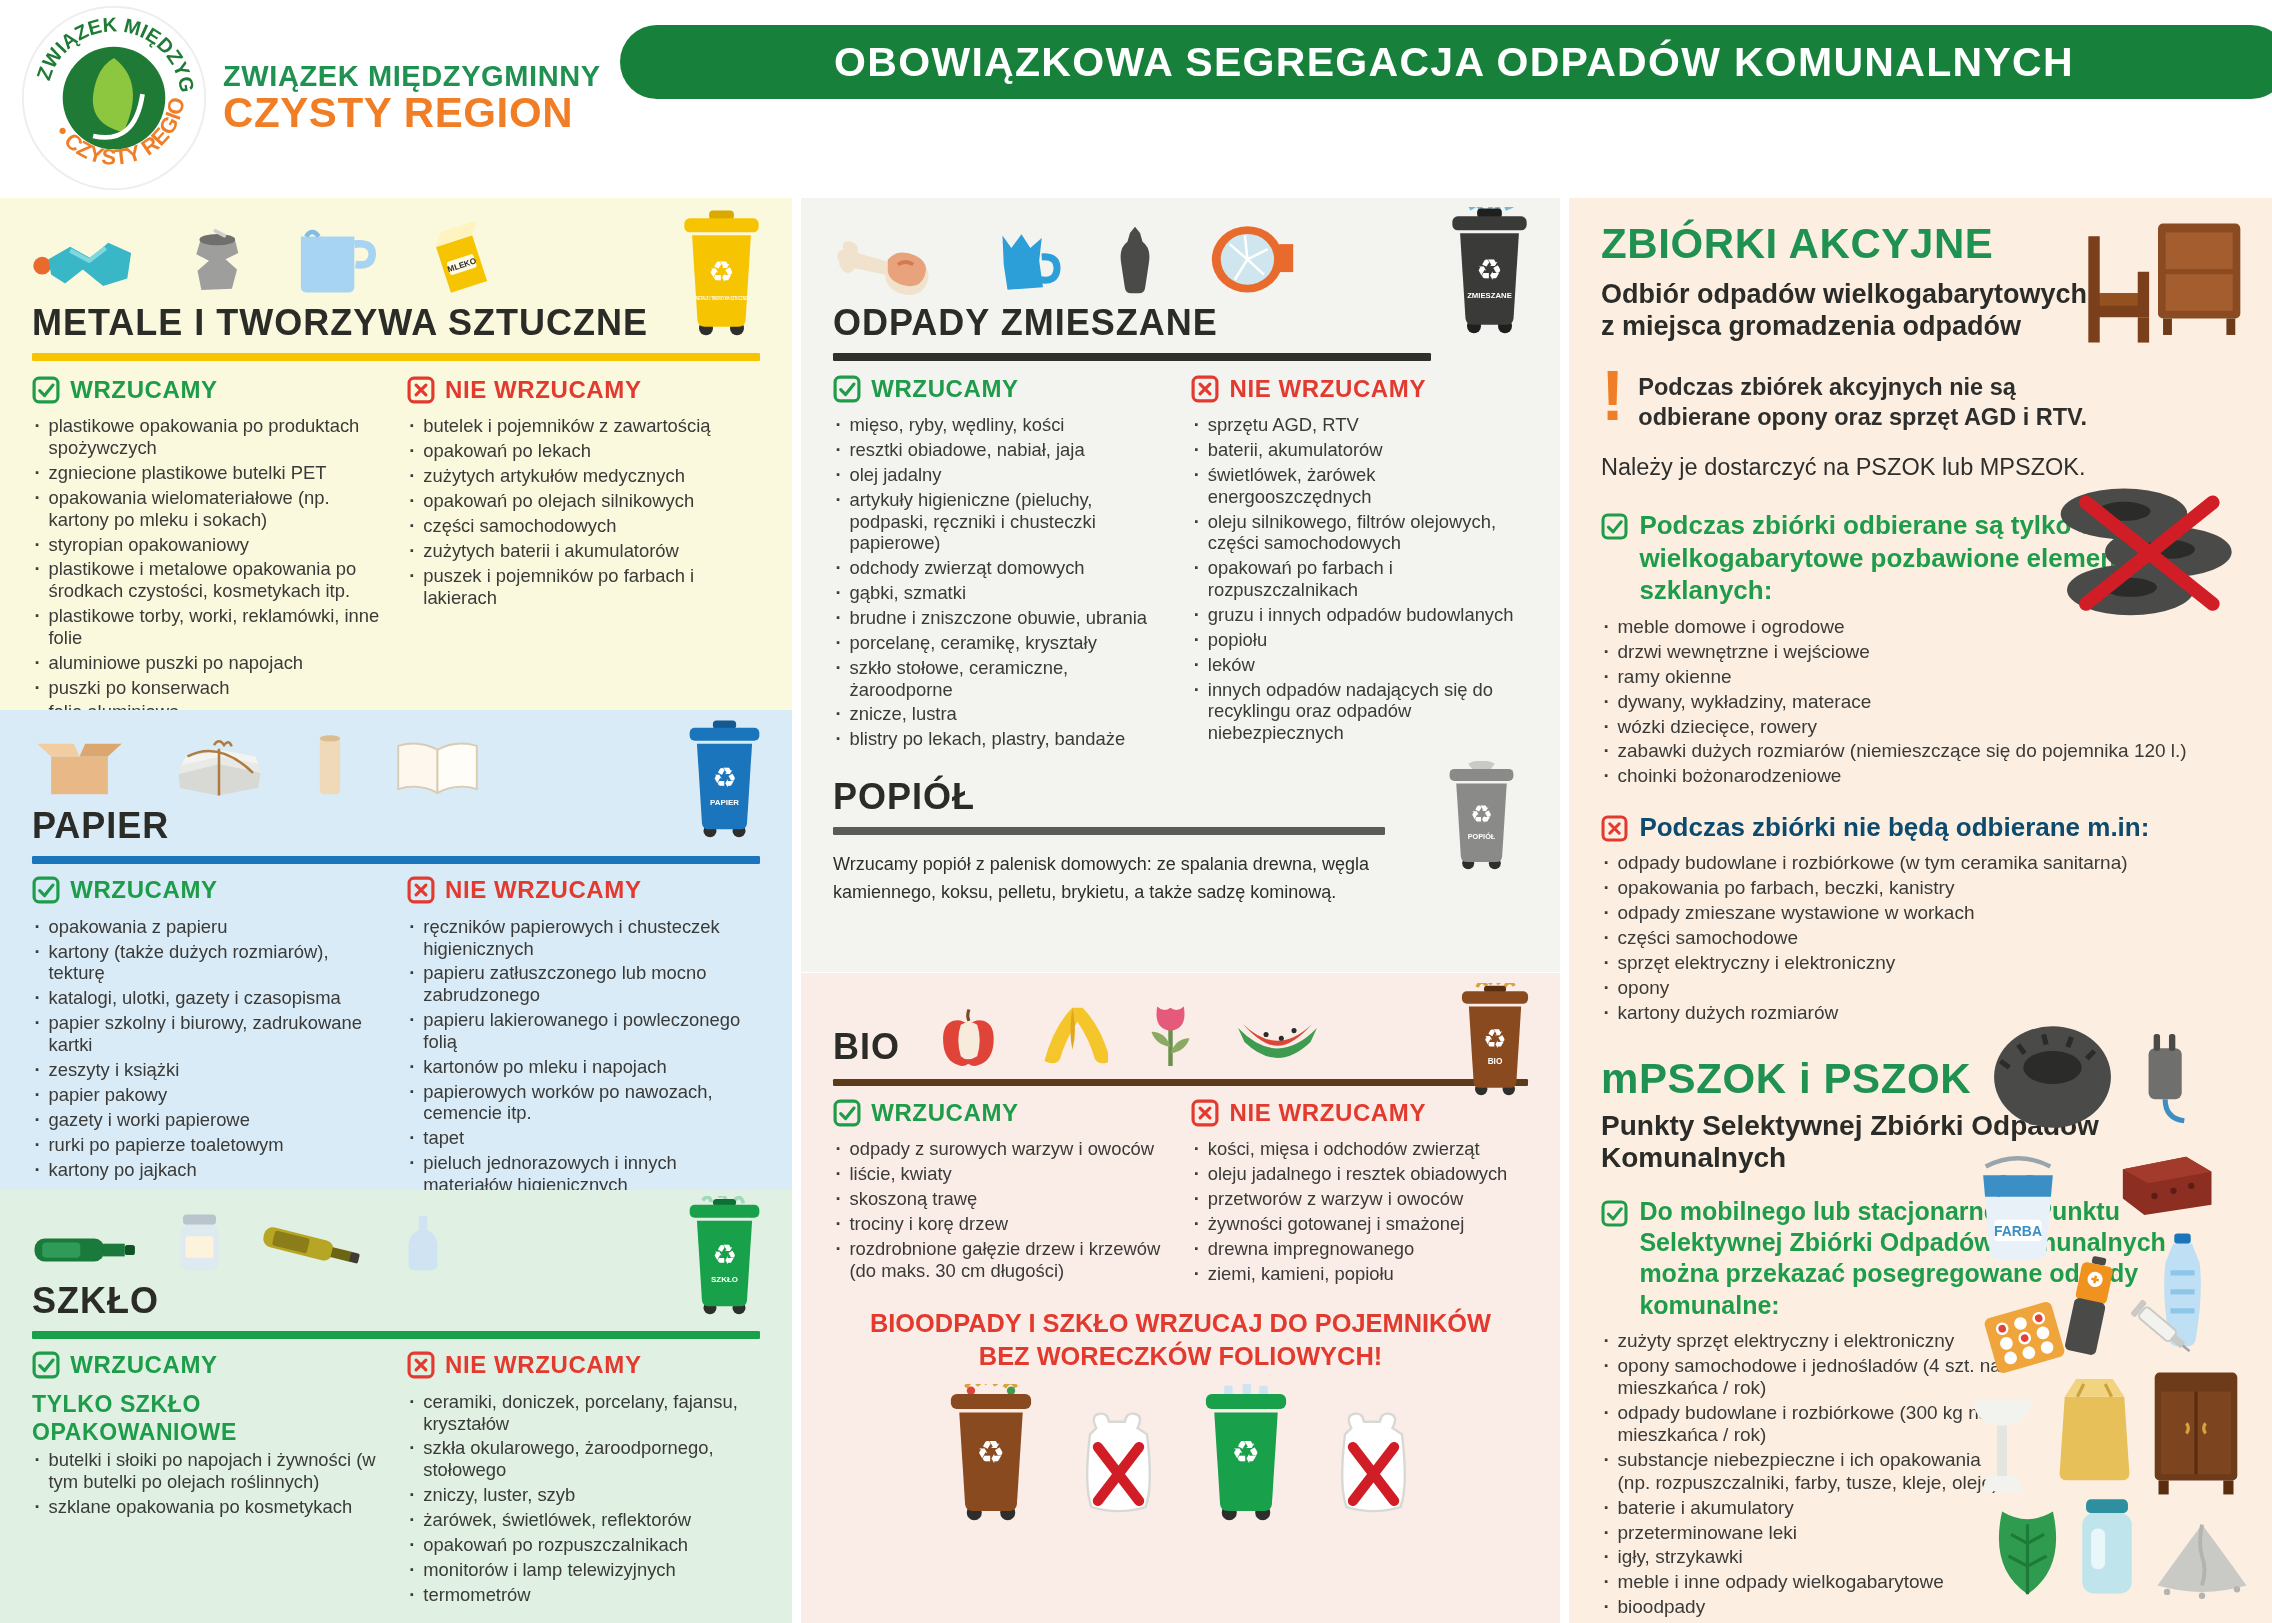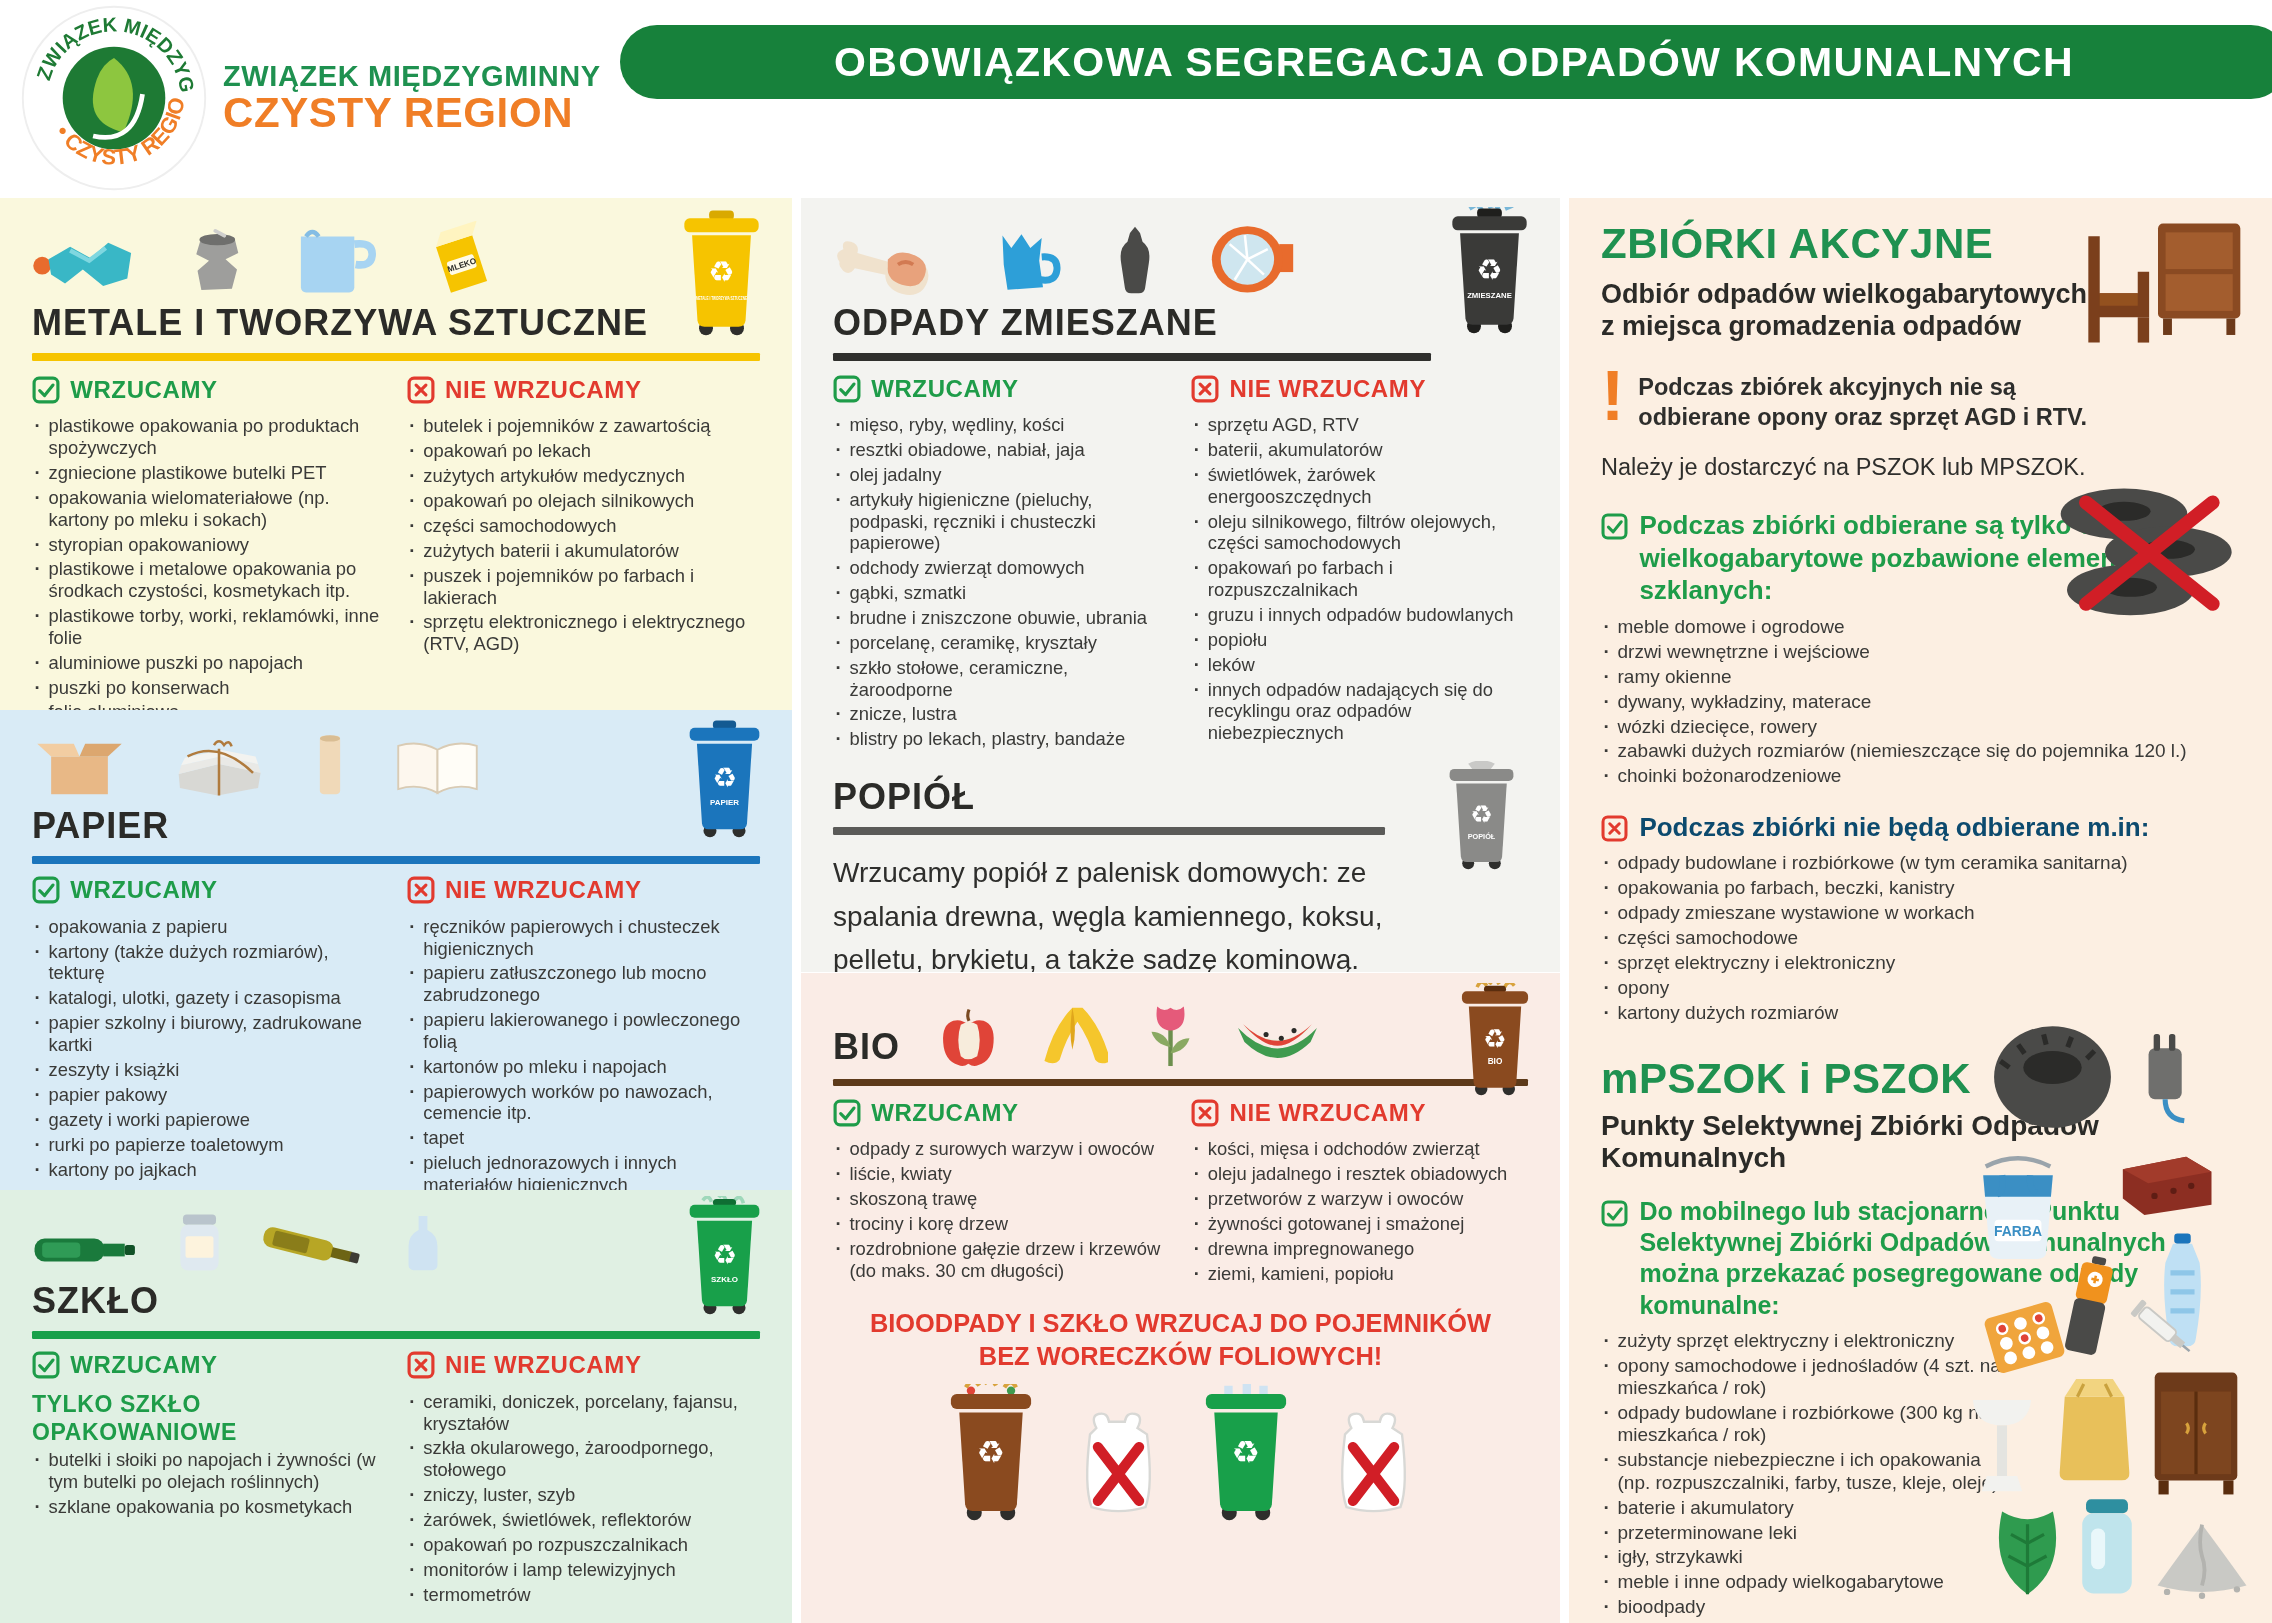--- a/index.html
+++ b/index.html
@@ -43,21 +43,21 @@
   .ck{flex:0 0 auto;}
   ul.items{list-style:none;margin:11.4px 0 0 0;padding:0;font-size:18.4px;line-height:1.18;color:#3a3a38;}
   ul.items li{position:relative;padding-left:16.5px;margin-bottom:3.2px;}
   ul.items li::before{content:"·";position:absolute;left:2.5px;top:0;font-weight:700;}
 
   .bin{position:absolute;}
   .intro{font-size:23px;font-weight:700;color:#1e9c49;margin-top:10.2px;line-height:1.25;letter-spacing:0.6px;}
 
   
   .popiol{position:relative;margin-top:23px;}
-  .popiol p{font-size:28px;line-height:1.55;margin:16.5px 0 0 0;max-width:641px;color:#2e2e2c;}
+  .popiol p{font-size:18px;line-height:1.55;margin:16.5px 0 0 0;max-width:641px;color:#2e2e2c;}
 
   
   .bio-head{display:flex;align-items:flex-end;gap:34px;height:75px;}
   .bio-head .sec-title{margin-bottom:1.3px;}
   .warning-red{margin-top:19px;text-align:center;color:#e23a2e;font-weight:800;font-size:25.4px;line-height:1.3;}
   .no-bags{display:flex;justify-content:center;align-items:flex-end;gap:29px;margin-top:11.4px;}
 
   
   #p-right h1{font-size:42px;font-weight:800;color:#1f9150;margin:0;letter-spacing:0.6px;}
   #p-right .subtitle{font-size:27px;font-weight:800;color:#2b2b28;line-height:1.2;margin-top:10.2px;max-width:495px;}
@@ -173,21 +173,20 @@
           <span>NIE WRZUCAMY</span>
         </div>
         <ul class="items">
             <li>butelek i pojemników z zawartością</li>
             <li>opakowań po lekach</li>
             <li>zużytych artykułów medycznych</li>
             <li>opakowań po olejach silnikowych</li>
             <li>części samochodowych</li>
             <li>zużytych baterii i akumulatorów</li>
             <li>puszek i pojemników po farbach i lakierach</li>
-            <li>sprzętu elektronicznego i elektrycznego (RTV, AGD)</li>
           </ul>
       </div>
     </div>
   </section>
 
   <section class="panel" id="p-papier">
     <div class="icons-row" style="height:66px;">
       <svg width="95" height="63" viewBox="0 0 150 100">
         <rect x="30" y="34" width="90" height="60" fill="#e8b886"></rect>
         <path d="M30 34 L8 14 L66 14 L75 34 Z" fill="#f2cda2"></path>

